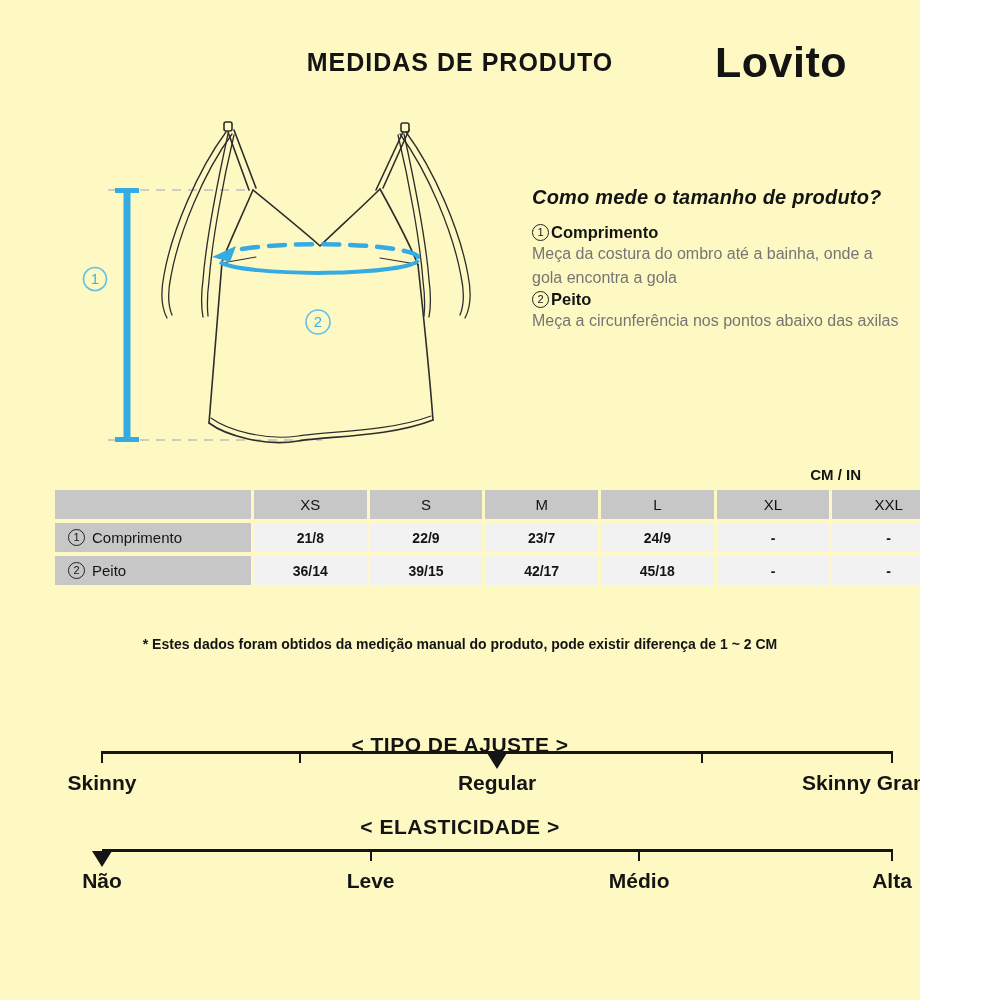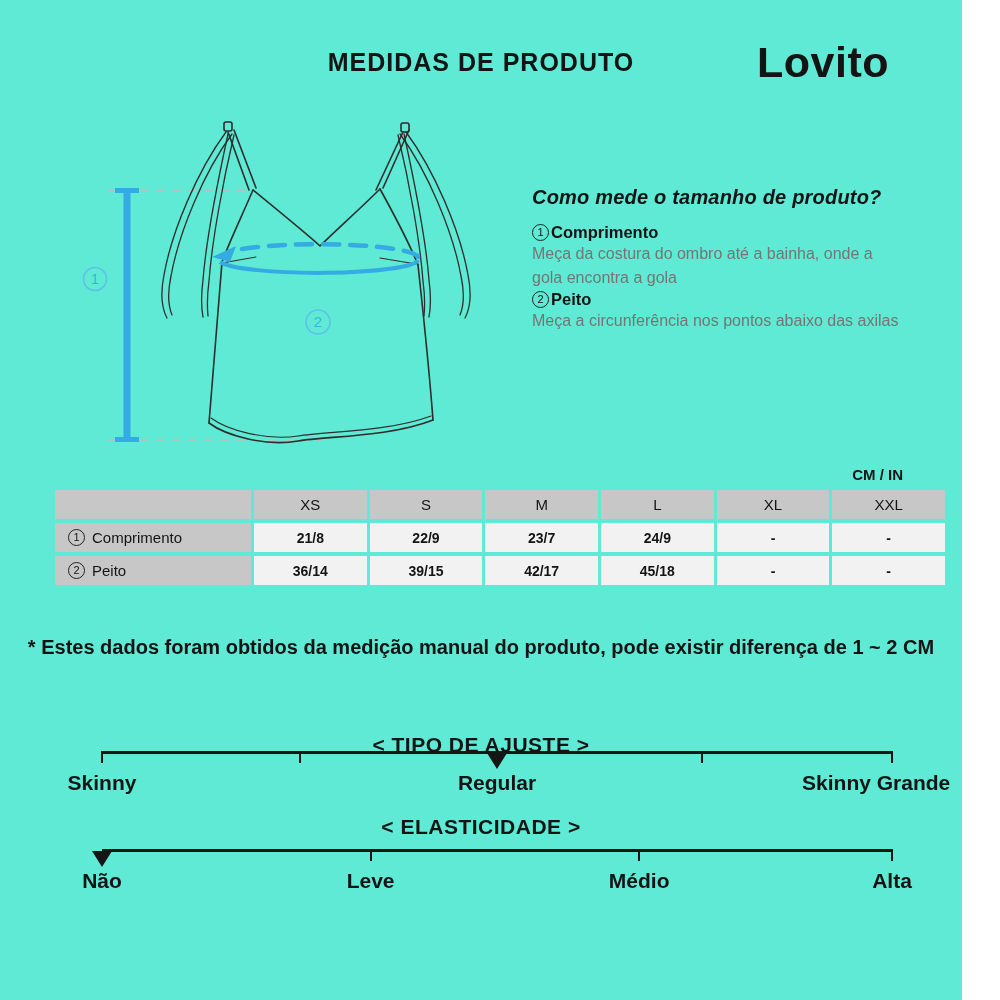--- a/index.html
+++ b/index.html
@@ -1,18 +1,18 @@
 <!DOCTYPE html>
 <html><head>
 <meta charset="utf-8">
 <style>
   html,body { margin:0; padding:0; background:#fff; }
   .page {
-    position:relative; width:920px; height:1000px; background:#5eead4;
-    font-family:"Liberation Sans", "DejaVu Sans", sans-serif; color:#141414; overflow:hidden;padding-left:42px;
+    position:relative; width:920px; height:1000px; background:#fef9c3;
+    font-family:"Liberation Sans", "DejaVu Sans", sans-serif; color:#141414; overflow:hidden;
   }
   .title { position:absolute; top:48px; left:0; right:0; text-align:center;
     font-size:25px; font-weight:800; letter-spacing:1px; }
   .brand { position:absolute; top:38px; right:73px; font-size:43px; font-weight:800; letter-spacing:0.5px; }
 
   .garment-svg { position:absolute; left:60px; top:110px; width:460px; height:350px; }
   .garment-svg text { font-family:"Liberation Sans", "DejaVu Sans", sans-serif; font-weight:400; }
 
   .howto { position:absolute; left:532px; top:186px; width:372px; }
   .howto-heading { font-size:20px; font-weight:700; letter-spacing:0.2px; margin-bottom:14px;font-style:italic; }
@@ -30,21 +30,21 @@
   .size-table > div { height:29px; }
   .th { background:#c7c7c7; display:flex; align-items:center; justify-content:center;
     font-weight:400; font-size:15px; }
   .corner { background:#c7c7c7; }
   .rowlabel { background:#c7c7c7; display:flex; align-items:center; gap:7px;
     padding-left:13px; font-size:15px; font-weight:400; box-sizing:border-box; }
   .td { background:#f2f2f2; display:flex; align-items:center; justify-content:center;
     font-weight:700; font-size:14px; }
 
   .footnote { position:absolute; top:636px; left:0; right:0; text-align:center;
-    font-size:20px; font-weight:700; }
+    font-size:14px; font-weight:700; }
 
   .scale-heading { position:absolute; left:0; right:0; text-align:center;
     font-size:21px; font-weight:800; letter-spacing:0.5px; }
   .fit-heading { top:716px;margin-top:17px; }
   .ela-heading { top:815px; }
 
   .scale { position:absolute; left:102px; width:790px; height:42px; }
   .fit-scale { top:751px; }
   .ela-scale { top:849px; }
   .scale-line { position:absolute; left:0; right:0; top:0; height:2.5px; background:#151515; }

